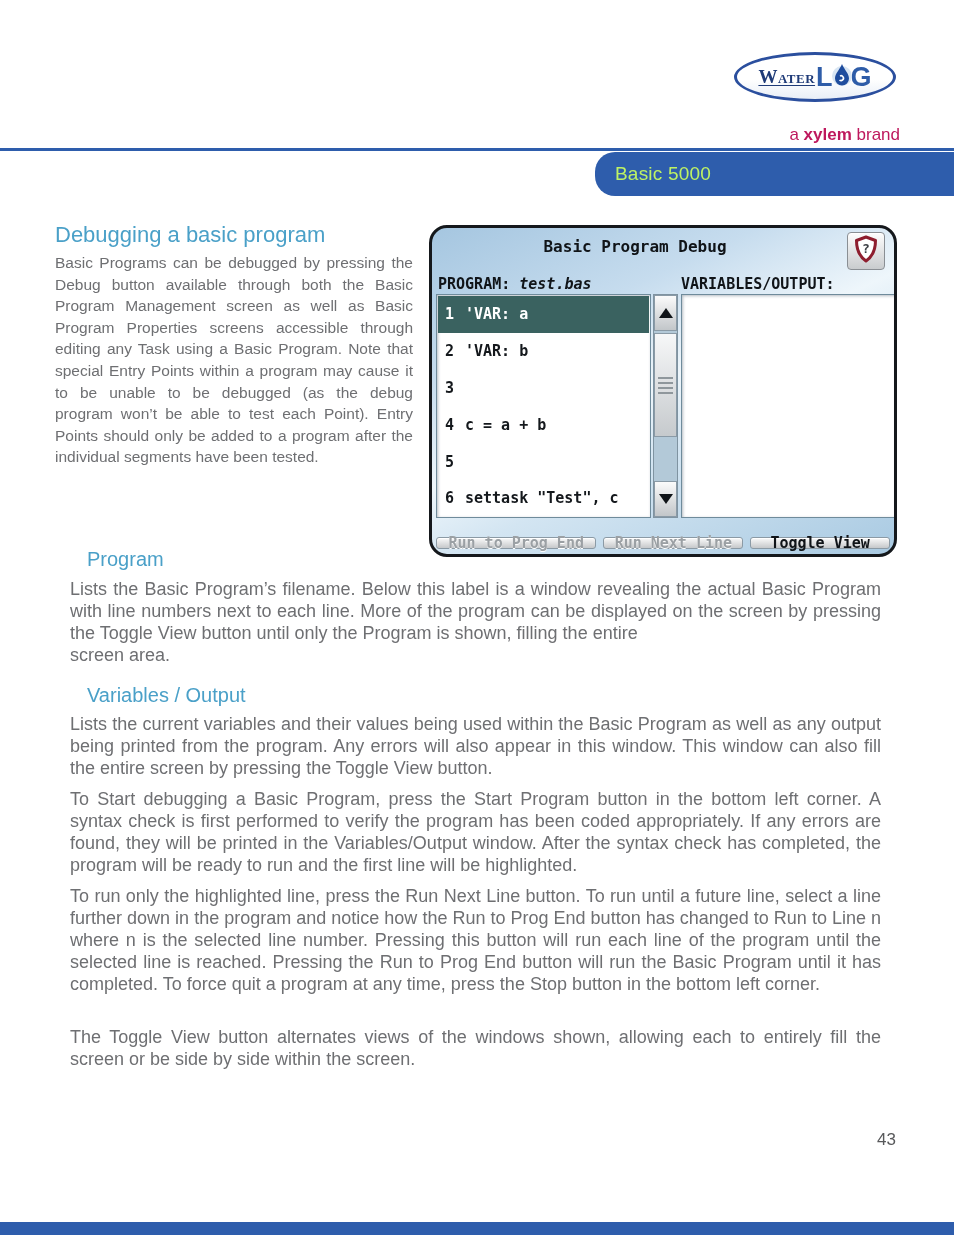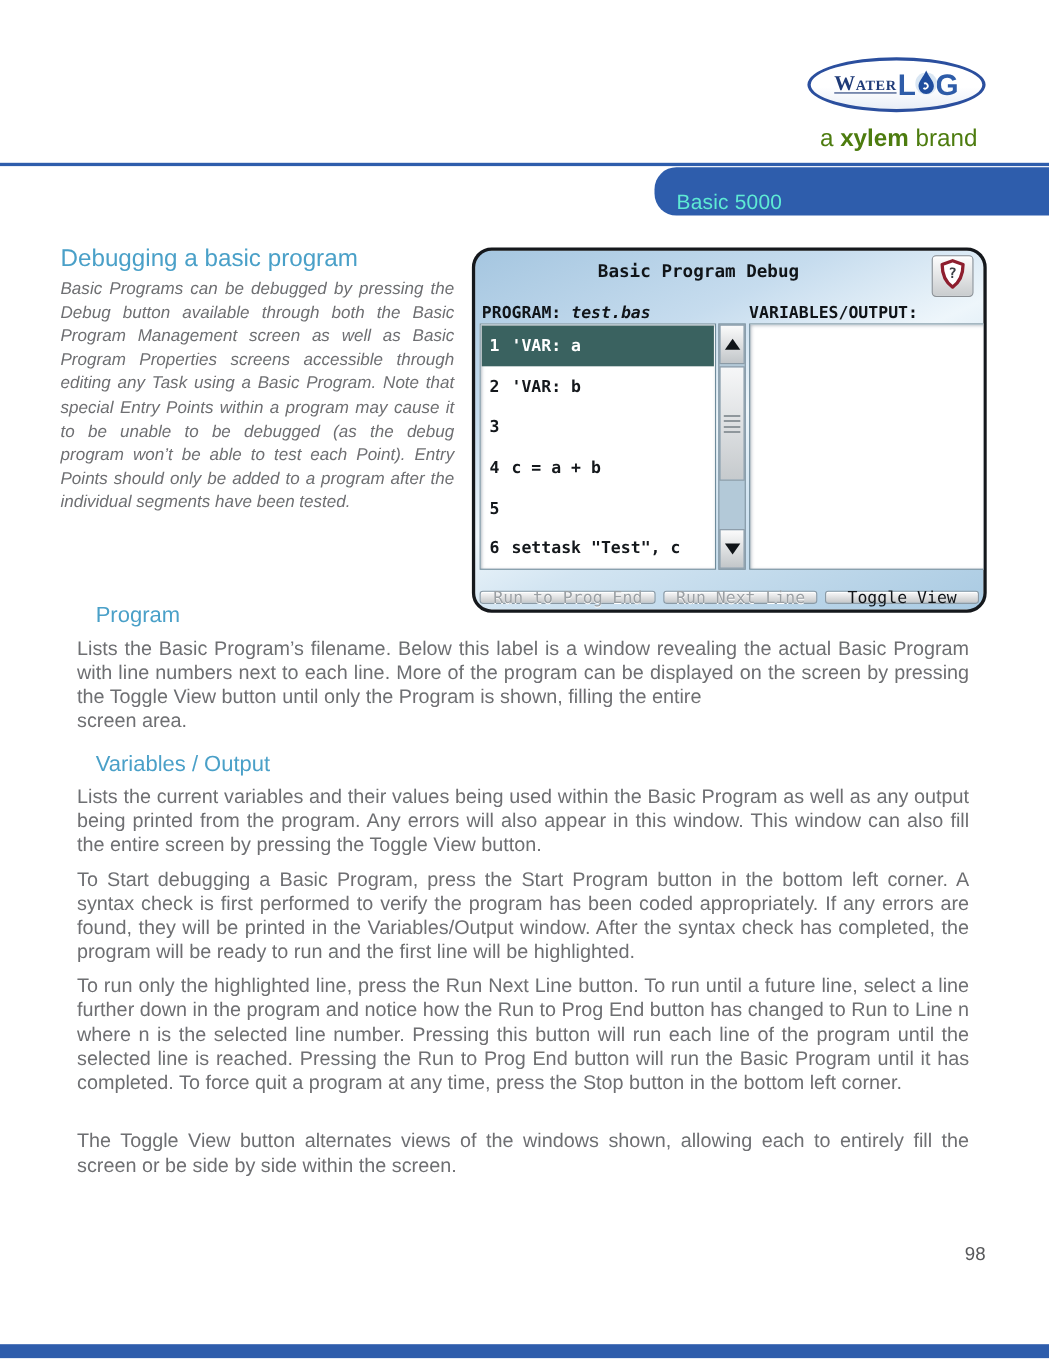--- a/index.html
+++ b/index.html
@@ -3,49 +3,49 @@
 <meta charset="utf-8">
 <style>
   * { margin:0; padding:0; box-sizing:border-box; }
   html,body { background:#ffffff; }
   .page {
     position:relative; width:954px; height:1235px; margin:0 auto;
     background:#ffffff; overflow:hidden;
     font-family:"Liberation Sans", sans-serif;
   }
   
-  .logo-block { position:absolute; top:52px; right:54px; width:166px; text-align:center; }
+  .logo-block { position:absolute; top:52px; right:54px; width:166px; text-align:right; }
   .logo-ellipse {
     width:162px; height:50px; border:3px solid #2b4f9e; border-radius:50%;
     background:linear-gradient(180deg,#ffffff 55%,#e8eef7 100%);
     display:flex; align-items:center; justify-content:center; gap:1px;
   }
   .logo-water {
     font-family:"Liberation Serif", serif; font-variant:small-caps;
     font-weight:bold; font-size:19px; color:#1f3b78;
     text-decoration:underline; text-underline-offset:2px; letter-spacing:.5px;
   }
   .logo-log { font-size:27px; font-weight:bold; color:#2e5ca8; letter-spacing:0; display:flex; align-items:center; }
   .logo-drop { display:inline-block; margin:0 -1px; position:relative; top:1px; }
-  .tagline { margin-top:11px; font-size:22px; color:#4d7c0f; }
+  .tagline { margin-top:23px; font-size:17px; color:#be185d; }
   .tagline b { font-weight:bold; }
   
   .top-rule { position:absolute; top:148px; left:0; width:954px; height:3px; background:#2e5dac; }
   .banner {
     position:absolute; top:152px; left:595px; width:359px; height:44px;
     background:#2e5dac; border-radius:20px 0 0 20px;
-    display:flex; align-items:flex-end; padding-left:20px;
-    color:#5eead4; font-size:19px; letter-spacing:.2px;
+    display:flex; align-items:center; padding-left:20px;
+    color:#bef264; font-size:19px; letter-spacing:.2px;
   }
   
   .h-blue { color:#4aa0c8; font-weight:400; position:absolute; }
   .page-title { left:55px; top:222px; font-size:22px;text-align:center; }
   .sec-head  { font-size:20px; }
   .body-copy { position:absolute; color:#6e6f72; text-align:justify; }
-  .intro { left:55px; top:252px; width:358px; font-size:15.5px; line-height:21.6px;font-style:italic; }
+  .intro { left:55px; top:252px; width:358px; font-size:15.5px; line-height:21.6px; }
   .wide  { left:70px; width:811px; font-size:18px; line-height:22.1px; }
   .prewrap { white-space:pre-line; }
   .page-number { position:absolute; top:1130px; right:58px; font-size:17px; color:#58595b; }
   .footer-bar { position:absolute; left:0; bottom:0; width:954px; height:13px; background:#2e5dac; }
   
   .debug {
     position:absolute; left:429px; top:225px; width:468px; height:332px;
     border:3px solid #15181c; border-radius:18px;
     background:
       linear-gradient(155deg, #a5c6e0 0%, #c6dcee 28%, #eef6fb 48%, #d3e5f2 62%, #a9cae2 100%);
@@ -92,21 +92,21 @@
             background:linear-gradient(180deg,#f6f7f8,#c6cacd);
             border:1px solid #8a9aa6; display:flex; align-items:center; justify-content:center; }
   .grip { width:15px; height:17px;
           background:repeating-linear-gradient(180deg,#8f979c 0 2px,transparent 2px 5px); }
   
   .btn-row { position:absolute; left:4px; right:4px; bottom:5px; height:32px; display:flex; gap:7px; }
   .dbg-btn {
     border:1px solid #8b9aa5; border-radius:3px;
     background:linear-gradient(180deg,#fafafa,#c6c8ca);
     display:flex; align-items:center; justify-content:center;
-    font-family:"DejaVu Sans Mono", monospace; font-size:15px; font-weight:normal;
+    font-family:"DejaVu Sans Mono", monospace; font-size:15px; font-weight:bold;
     color:#101418; box-shadow:inset 0 1px 0 #fff; white-space:nowrap;margin-top:20px;
   }
   .dbg-btn.disabled { color:#9ba0a4; text-shadow:0 1px 0 #ffffff; }
   .b1 { flex:1.15; } .b2 { flex:1; } .b3 { flex:1; }
 </style>
 </head>
 <body>
 
 <div class="page">
 
@@ -200,15 +200,15 @@
   <h2 class="h-blue sec-head" style="left:87px; top:548px;">Program</h2>
   <p class="body-copy wide prewrap" style="top:578px;">Lists the Basic Program’s filename. Below this label is a window revealing the actual Basic Program with line numbers next to each line. More of the program can be displayed on the screen by pressing the Toggle View button until only the Program is shown, filling the entire
 screen area.</p>
 
   <h2 class="h-blue sec-head" style="left:87px; top:684px;">Variables / Output</h2>
   <p class="body-copy wide" style="top:713px;">Lists the current variables and their values being used within the Basic Program as well as any output being printed from the program. Any errors will also appear in this window. This window can also fill the entire screen by pressing the Toggle View button.</p>
   <p class="body-copy wide" style="top:788px;">To Start debugging a Basic Program, press the Start Program button in the bottom left corner. A syntax check is first performed to verify the program has been coded appropriately. If any errors are found, they will be printed in the Variables/Output window. After the syntax check has completed, the program will be ready to run and the first line will be highlighted.</p>
   <p class="body-copy wide" style="top:885px;">To run only the highlighted line, press the Run Next Line button. To run until a future line, select a line further down in the program and notice how the Run to Prog End button has changed to Run to Line n where n is the selected line number. Pressing this button will run each line of the program until the selected line is reached. Pressing the Run to Prog End button will run the Basic Program until it has completed. To force quit a program at any time, press the Stop button in the bottom left corner.</p>
   <p class="body-copy wide" style="top:1026px;">The Toggle View button alternates views of the windows shown, allowing each to entirely fill the screen or be side by side within the screen.</p>
 
-  <div class="page-number">98</div>
+  <div class="page-number">43</div>
   <div class="footer-bar"></div>
 </div>
 
 </body></html>

